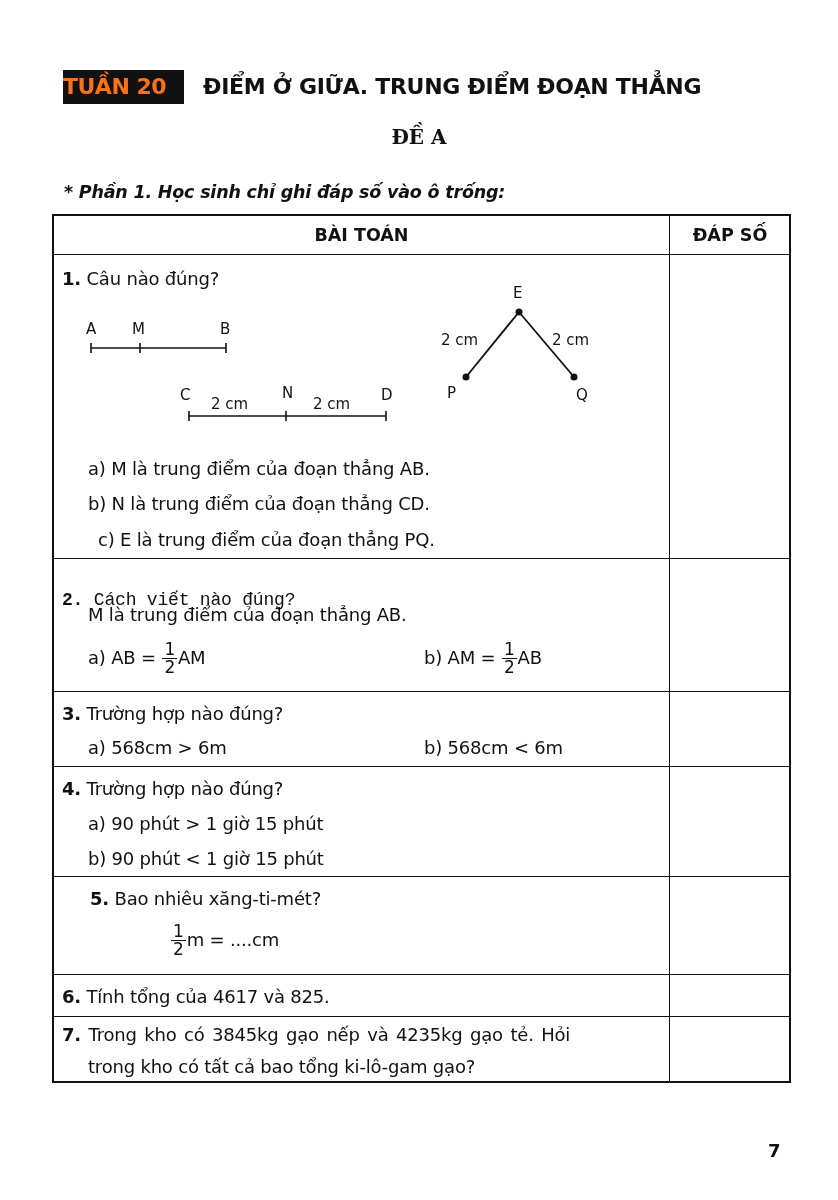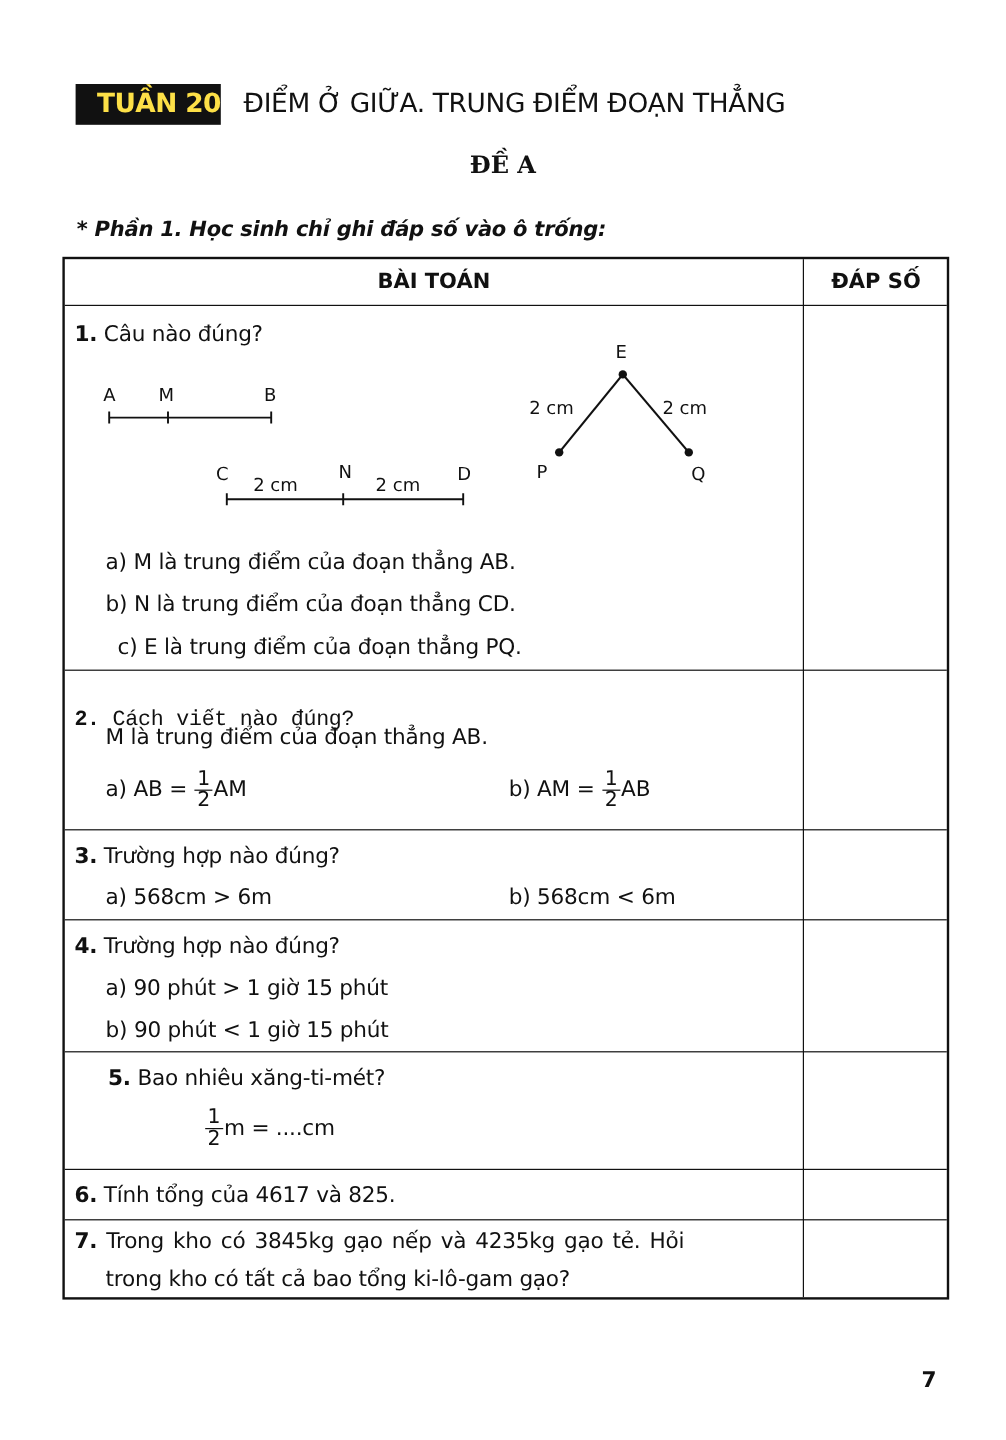--- a/index.html
+++ b/index.html
@@ -1,19 +1,19 @@
 <!DOCTYPE html>
 <html><head>
 <meta charset="utf-8">
 <style>
   html, body { margin: 0; padding: 0; background: #ffffff; }
   body { width: 838px; height: 1200px; position: relative; overflow: hidden; color: #111; font-family: "DejaVu Sans", sans-serif; }
   .abs { position: absolute; }
-  #week-badge { left: 63px; top: 70px; width: 121px; height: 34px; background: #111; color: #fde047; font-family: "DejaVu Sans", sans-serif; font-weight: bold; font-size: 22px; line-height: 34px; text-align: right; letter-spacing: -0.5px; }
-  #lesson-title { left: 203px; top: 70px; height: 34px; line-height: 34px; font-weight: normal; font-size: 22px; letter-spacing: -0.3px; white-space: nowrap; }
+  #week-badge { left: 63px; top: 70px; width: 121px; height: 34px; background: #111; color: #f97316; font-family: "DejaVu Sans", sans-serif; font-weight: bold; font-size: 22px; line-height: 34px; text-align: left; letter-spacing: -0.5px; }
+  #lesson-title { left: 203px; top: 70px; height: 34px; line-height: 34px; font-weight: bold; font-size: 22px; letter-spacing: -0.3px; white-space: nowrap; }
   #exam-title { left: 0; width: 838px; top: 125px; text-align: center; font-family: "DejaVu Serif", serif; font-weight: bold; font-size: 20px; }
   #part-instruction { left: 64px; top: 182px; font-weight: bold; font-size: 17.5px; letter-spacing: -0.2px; white-space: nowrap; font-style: italic; }
 
   #exercise-table { left: 52px; top: 214px; width: 739px; height: 869px; border: 2px solid #111; box-sizing: border-box; }
   .hline { position: absolute; left: 0; right: 0; height: 0; border-top: 1.6px solid #111; }
   .vline { position: absolute; top: 0; bottom: 0; left: 615px; width: 0; border-left: 1.6px solid #111; }
   .hdr { position: absolute; top: 0; height: 38px; line-height: 38px; font-weight: bold; font-size: 17.5px; text-align: center; }
   .answer-cell { position: absolute; left: 617px; right: 0; }
   .t { position: absolute; font-size: 18px; white-space: nowrap; letter-spacing: -0.2px; }
   .num { font-weight: bold; }

